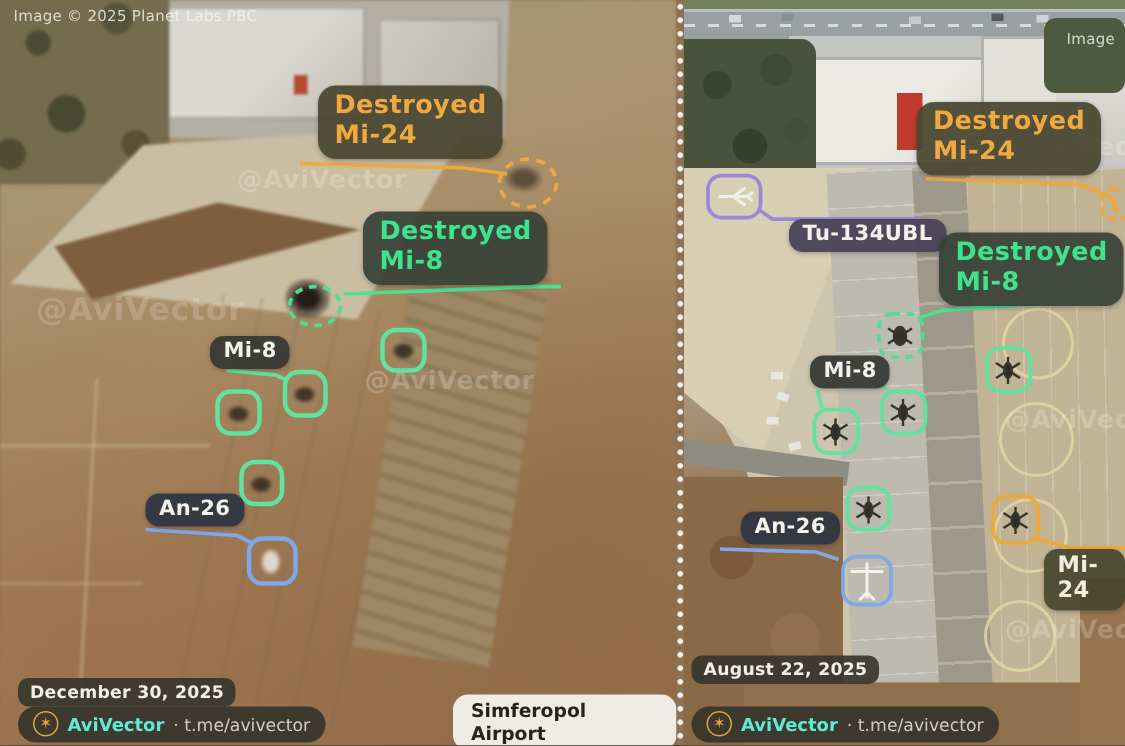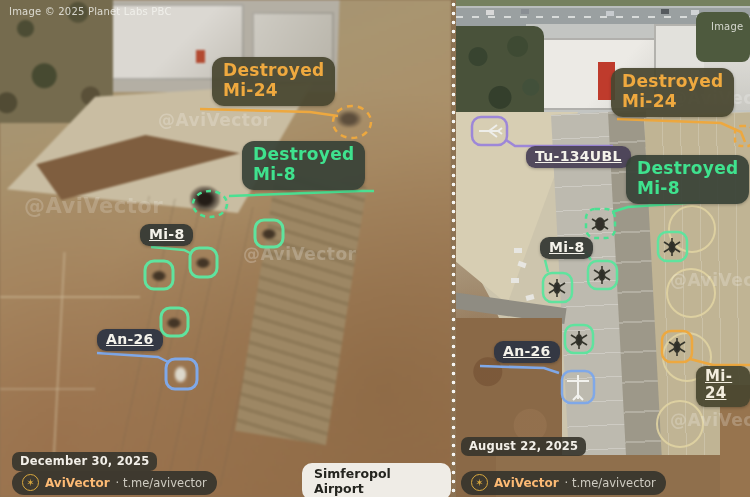--- a/index.html
+++ b/index.html
@@ -98,33 +98,33 @@
   .veh{width:8px;height:5px;background:#e7e6e1;}
   .v1{left:58px;top:248px;} .v2{left:62px;top:262px;transform:rotate(20deg);}
   .v3{left:55px;top:278px;} .v4{left:70px;top:295px;transform:rotate(-15deg);}
 
   
   svg.anno{position:absolute;inset:0;pointer-events:none;}
   .badge{position:absolute;border-radius:12px;padding:4px 11px 6px;font-weight:bold;line-height:1.16;
     letter-spacing:.3px;box-shadow:0 1px 3px rgba(0,0,0,.25);}
   .badge .bl{display:block;}
   .big{font-size:17px;}
-  .small{font-size:14px;border-radius:9px;padding:2px 9px 4px;text-decoration:underline;}
+  .small{font-size:14px;border-radius:9px;padding:2px 9px 4px;}
   .bg-olive{background:rgba(72,70,47,.93);} .bg-grn{background:rgba(56,66,55,.93);}
   .bg-dark{background:rgba(52,56,52,.93);color:#f4f2ea;}
   .bg-navy{background:rgba(47,54,67,.95);color:#f4f2ea;}
   .bg-purp{background:rgba(72,63,86,.93);color:#f4f2ea;}
   .txt-orange{color:#efa93f;} .txt-green{color:#3fe28e;} .txt-cream{color:#f3edde;}
   .meta{position:absolute;background:rgba(56,54,46,.92);color:#f2efe8;border-radius:7px;
     font-size:11.5px;font-weight:bold;padding:2px 8px 3px;letter-spacing:.2px;}
   .brandbar{position:absolute;display:flex;align-items:center;gap:6px;background:rgba(54,52,44,.92);
     border-radius:12px;padding:3px 10px 4px;}
   .logo{display:inline-flex;align-items:center;justify-content:center;width:15px;height:15px;border-radius:50%;
     border:1.5px solid #d9a83e;color:#d9a83e;font-size:10px;font-weight:bold;}
-  .bname{color:#fdba74;font-size:12px;font-weight:bold;}
+  .bname{color:#5eead4;font-size:12px;font-weight:bold;}
   .bhandle{color:#cfccc2;font-size:11.5px;}
   .airport{position:absolute;left:302px;top:463px;background:#efece6;color:#24241f;border-radius:10px;
     font-size:12.5px;font-weight:bold;padding:3px 12px 4px;z-index:3;}
   .region{position:absolute;left:311px;top:483px;background:rgba(50,48,42,.96);color:#e8e5dc;
     border-radius:0 0 8px 8px;font-size:9px;padding:2px 12px;z-index:2;}
   .credit{position:absolute;color:rgba(245,245,240,.8);font-size:10px;letter-spacing:.2px;z-index:4;}
   .wm{position:absolute;color:rgba(255,255,255,.22);font-weight:bold;font-size:17px;letter-spacing:.5px;z-index:1;}
   .divider{position:absolute;left:451px;top:0;width:5px;height:497px;z-index:5;
     background-image:radial-gradient(circle at 50% 50%,#f5f5f2 1.6px,rgba(245,245,242,0) 2.1px);
     background-size:5px 9px;background-repeat:repeat;}

